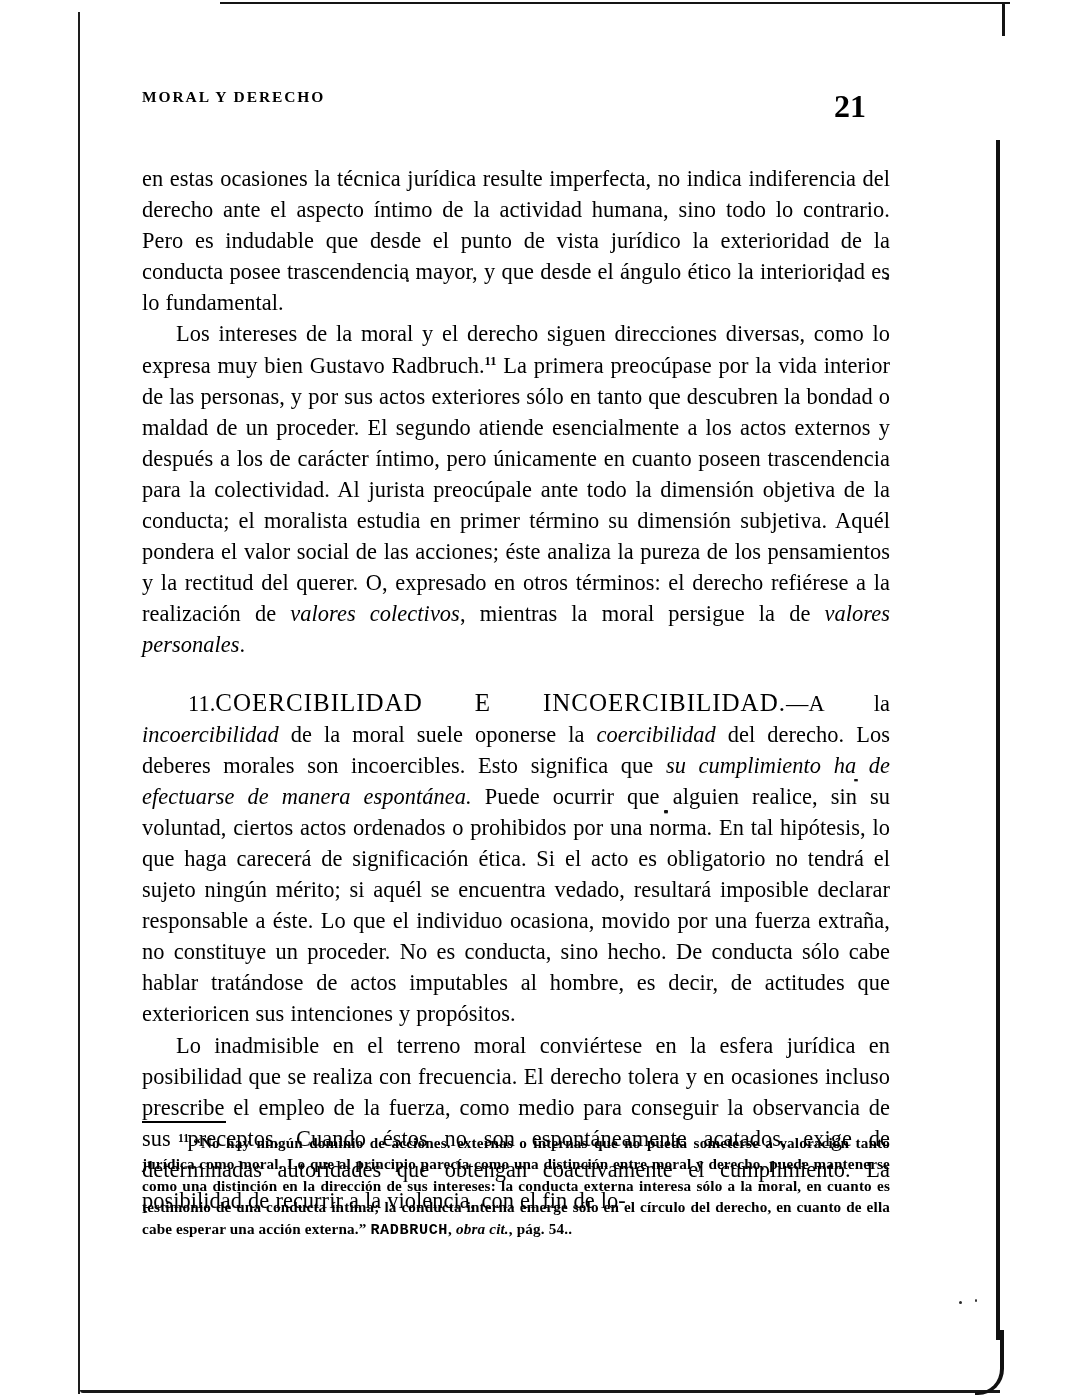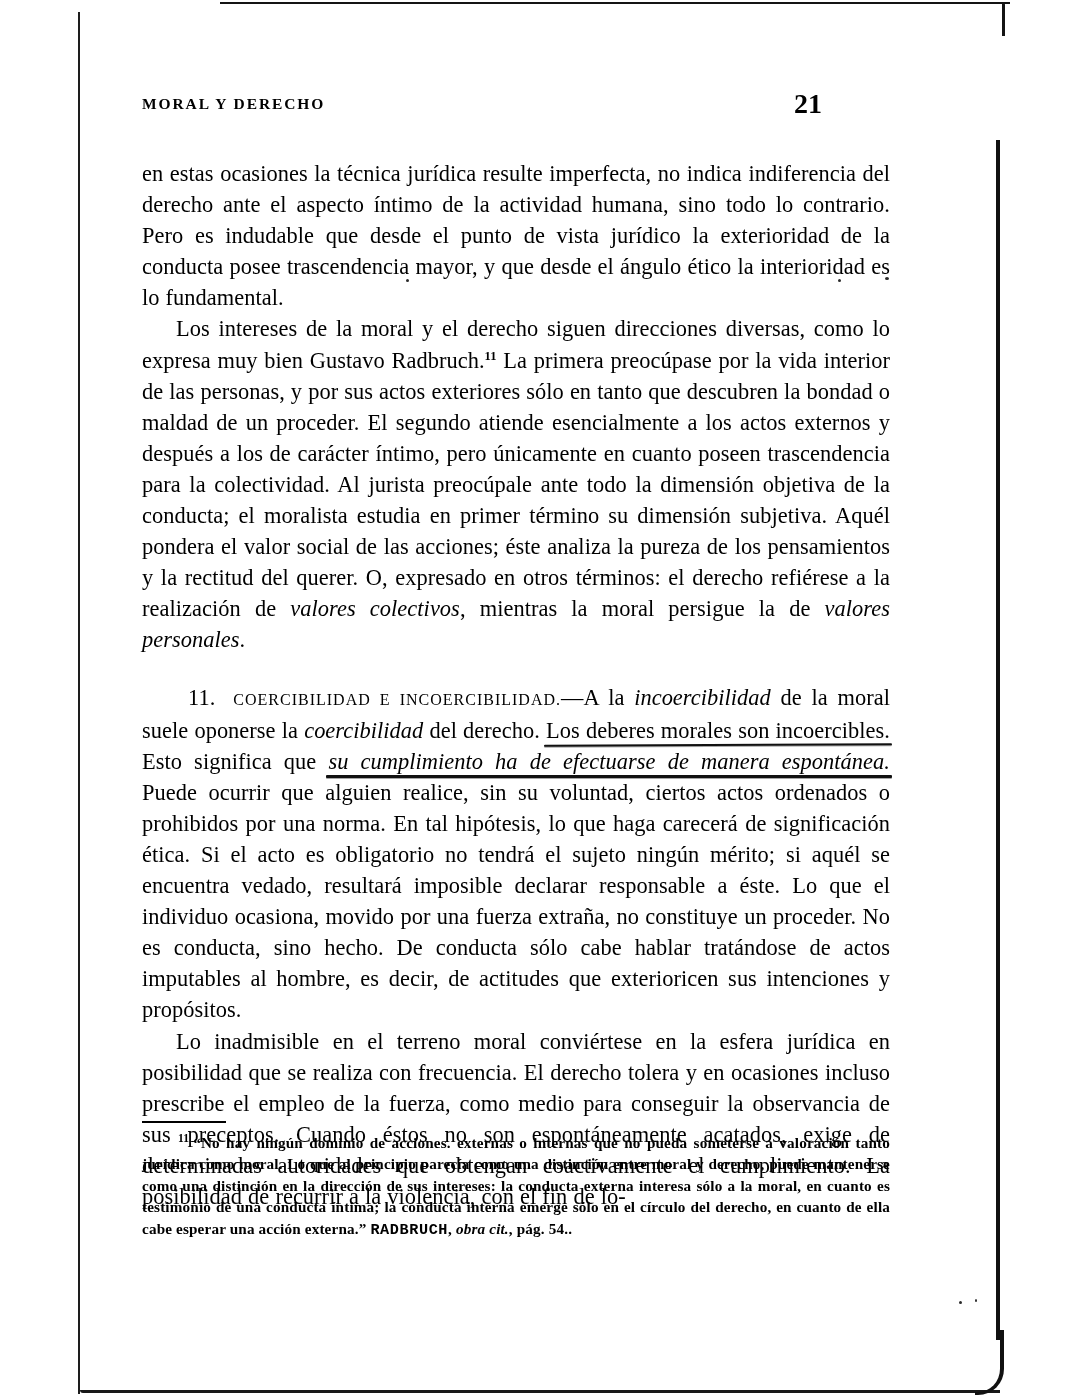--- a/index.html
+++ b/index.html
@@ -71,35 +71,35 @@
   
   #page-content {
     position: absolute;
     left: 142px;
     top: 88px;
     width: 748px;
   }
 
   #running-head {
     display: flex;
-    align-items: center;
+    align-items: flex-start;
     justify-content: space-between;
     margin-bottom: 38px;
   }
   #running-head-title {
     font-variant: small-caps;
     font-weight: bold;
     font-size: 15.5px;
     letter-spacing: 1.9px;
   }
   #page-number {
     font-weight: bold;
-    font-size: 28px;
+    font-size: 32px;
     letter-spacing: 0px;
-    margin-right: 68px;
+    margin-right: 24px;
   }
 
   p.body {
     margin: 0;
     font-size: 22.4px;
     line-height: 31.1px;
     text-align: justify;
     text-indent: 0;
     letter-spacing: 0.05px;
     word-spacing: 0.4px;
@@ -137,25 +137,24 @@
   }
   .pen-heavy::after {
     height: 3px;
     bottom: -4px;
   }
 
   #section-heading-block { margin-top: 26px; }
 
   #heading-number {
     margin-left: 46px;
-    margin-right: 18px;
   }
   #heading-title {
     font-variant: small-caps;
-    font-size: 16px;
+    font-size: 25px;
     letter-spacing: 1.0px;
   }
 
   
   #footnote-block {
     position: absolute;
     left: 142px;
     top: 1121px;
     width: 748px;
   }

